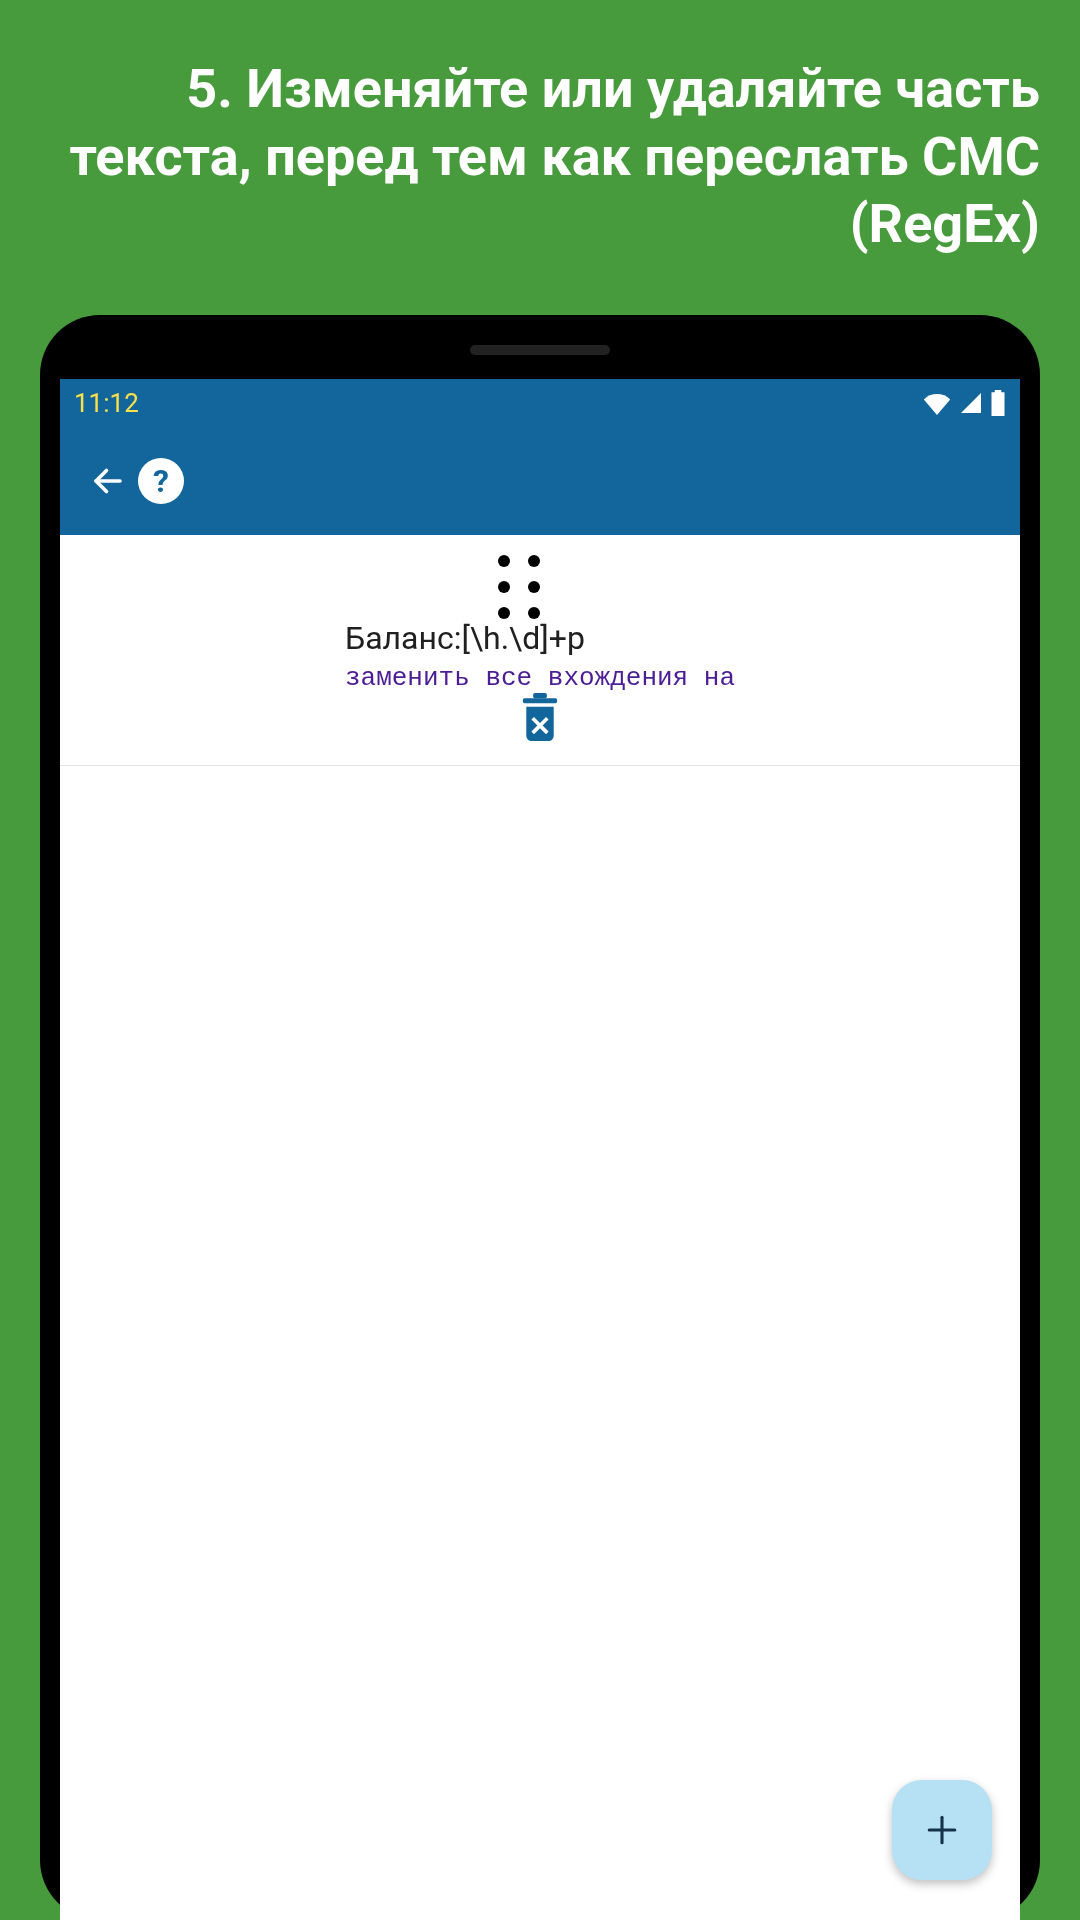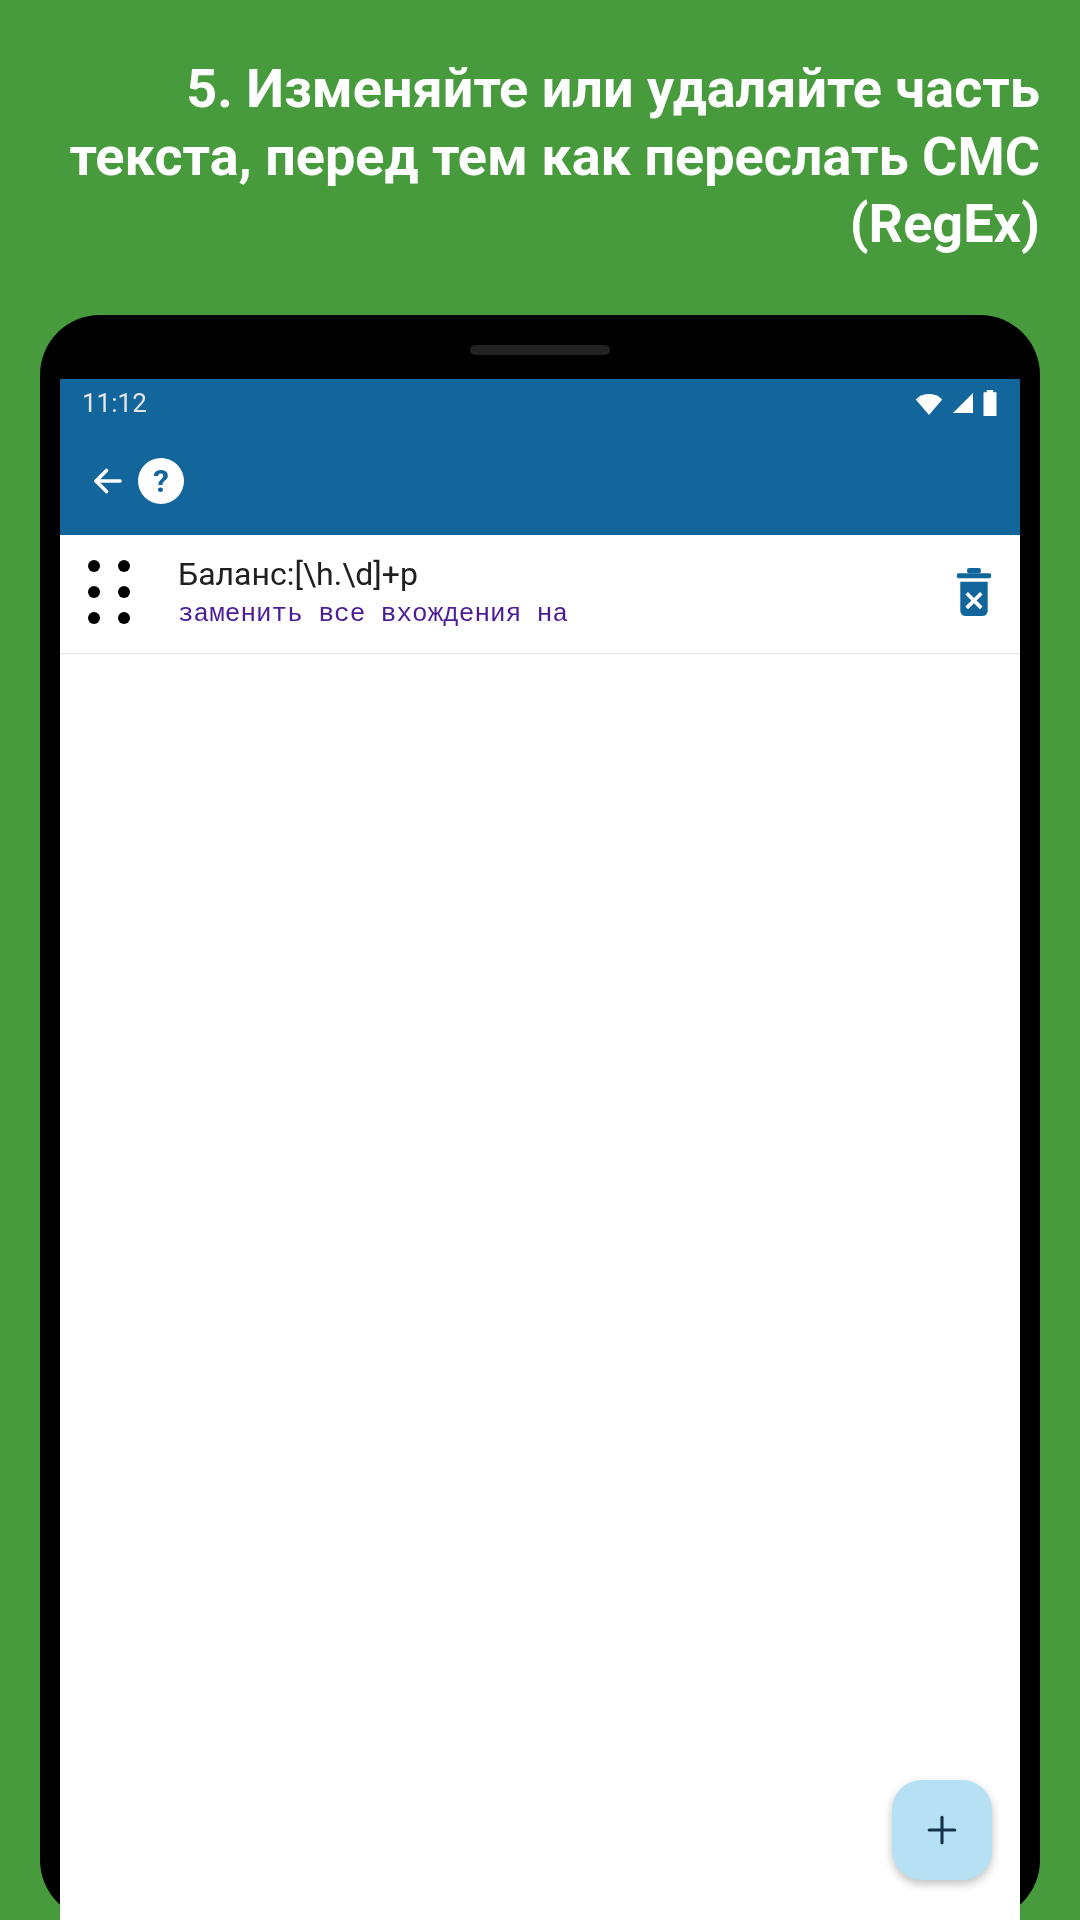--- a/index.html
+++ b/index.html
@@ -40,25 +40,25 @@
   .screen {
     width: 100%;
     height: 100%;
     background: #ffffff;
     overflow: hidden;
     position: relative;
   }
   .status-bar {
     height: 48px;
     background: #13669c;
-    color: #e5e5e5;
+    color: #fde047;
     display: flex;
     align-items: center;
     justify-content: space-between;
-    padding: 0 22px;
+    padding: 0 14px;
     font-size: 26px;
   }
   .status-icons { display: flex; align-items: center; gap: 6px; }
   .status-icons svg { fill: #ffffff; display: block; }
   .app-bar {
     height: 108px;
     background: #13669c;
     color: #ffffff;
     display: flex;
     align-items: center;
@@ -84,20 +84,21 @@
     font-size: 32px;
     display: flex; align-items: center; justify-content: center;
     margin-right: 6px;
   }
   .list { background: #ffffff; }
   .list-row {
     display: flex;
     align-items: center;
     padding: 20px 22px 24px 22px;
     border-bottom: 1px solid #e4e4e4;
+    flex-direction: column;
   }
   .drag-handle {
     width: 50px;
     display: grid;
     grid-template-columns: repeat(2, 12px);
     grid-template-rows: repeat(3, 12px);
     gap: 14px 18px;
     margin-right: 40px;
     margin-left: 6px;
   }

